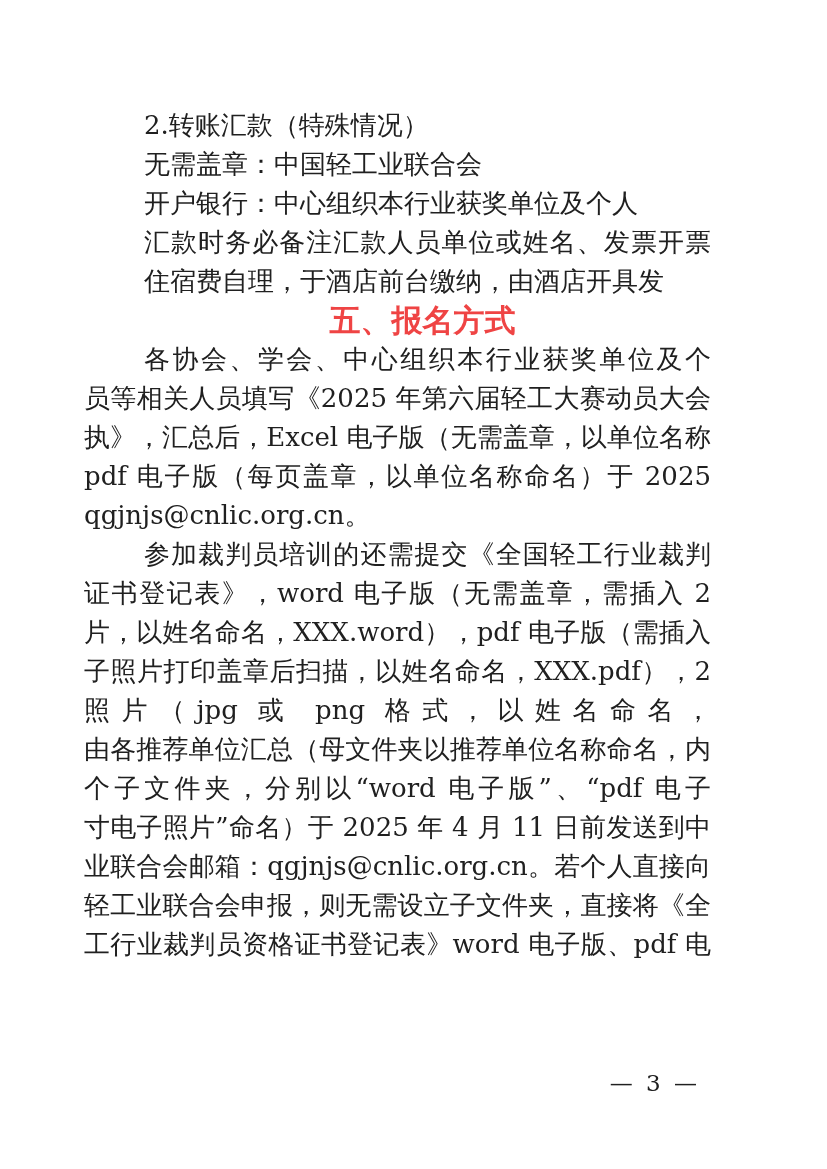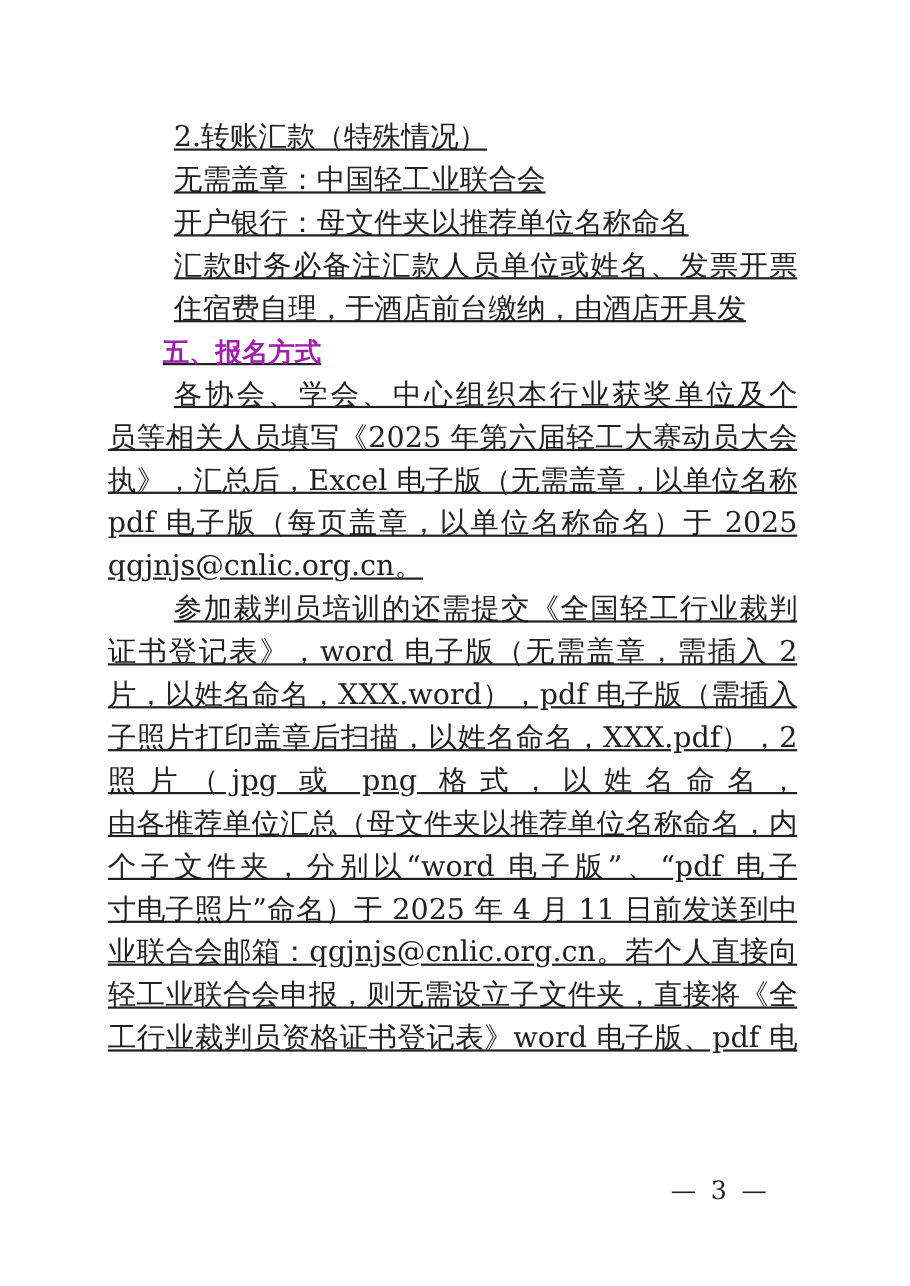--- a/index.html
+++ b/index.html
@@ -11,66 +11,66 @@
     position: relative;
     width: 827px;
     height: 1169px;
     background: #ffffff;
     overflow: hidden;
     font-family: "DejaVu Serif", "Liberation Serif", serif;
     color: #202020;
   }
   .content {
     position: absolute;
-    left: 98px;
+    left: 84px;
     top: 106px;
     width: 627px;
     font-size: 26px;
     line-height: 39px;
-    text-decoration: underline;
   }
   .ln {
     height: 39px;
     overflow: hidden;
     white-space: normal;
   }
   
   .ind {
     text-indent: 60px;
   }
   
   .j {
     text-align: justify;
     text-align-last: justify;
   }
   .heading {
     font-family: "DejaVu Sans", "Liberation Sans", sans-serif;
     font-weight: 700;
-    font-size: 24px;
+    font-size: 31px;
     text-indent: 50px;
-    color: #a21caf;
+    color: #ef4444;
+    text-align: center;
   }
   .footer {
     position: absolute;
     top: 1070px;
     right: 127px;
     font-size: 23px;
     letter-spacing: 3px;
     color: #202020;
     font-family: "DejaVu Serif", "Liberation Serif", serif;
   }
 </style>
 </head>
 <body>
 
 <div class="page">
   <div class="content">
     <div class="ln ind">2.转账汇款（特殊情况）</div>
     <div class="ln ind">无需盖章：中国轻工业联合会</div>
-    <div class="ln ind">开户银行：母文件夹以推荐单位名称命名</div>
+    <div class="ln ind">开户银行：中心组织本行业获奖单位及个人</div>
     <div class="ln ind j">汇款时务必备注汇款人员单位或姓名、发票开票信息。</div>
     <div class="ln ind">住宿费自理，于酒店前台缴纳，由酒店开具发票。</div>
     <div class="ln heading">五、报名方式</div>
     <div class="ln ind j">各协会、学会、中心组织本行业获奖单位及个人、裁判</div>
     <div class="ln j">员等相关人员填写《2025 年第六届轻工大赛动员大会参会回</div>
     <div class="ln j">执》，汇总后，Excel 电子版（无需盖章，以单位名称命名）、</div>
     <div class="ln j">pdf 电子版（每页盖章，以单位名称命名）于 2025 年 4 月</div>
     <div class="ln">qgjnjs@cnlic.org.cn。</div>
     <div class="ln ind j">参加裁判员培训的还需提交《全国轻工行业裁判员资格</div>
     <div class="ln j">证书登记表》，word 电子版（无需盖章，需插入 2 寸电子照</div>

